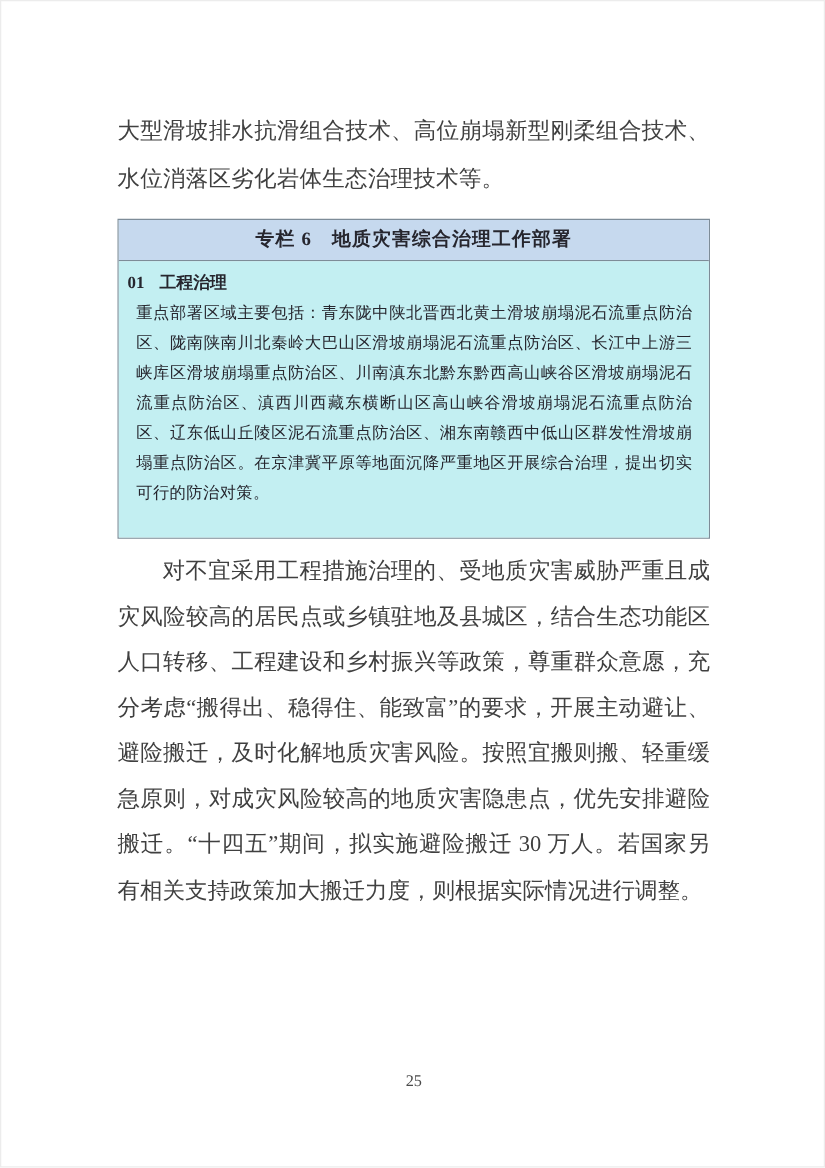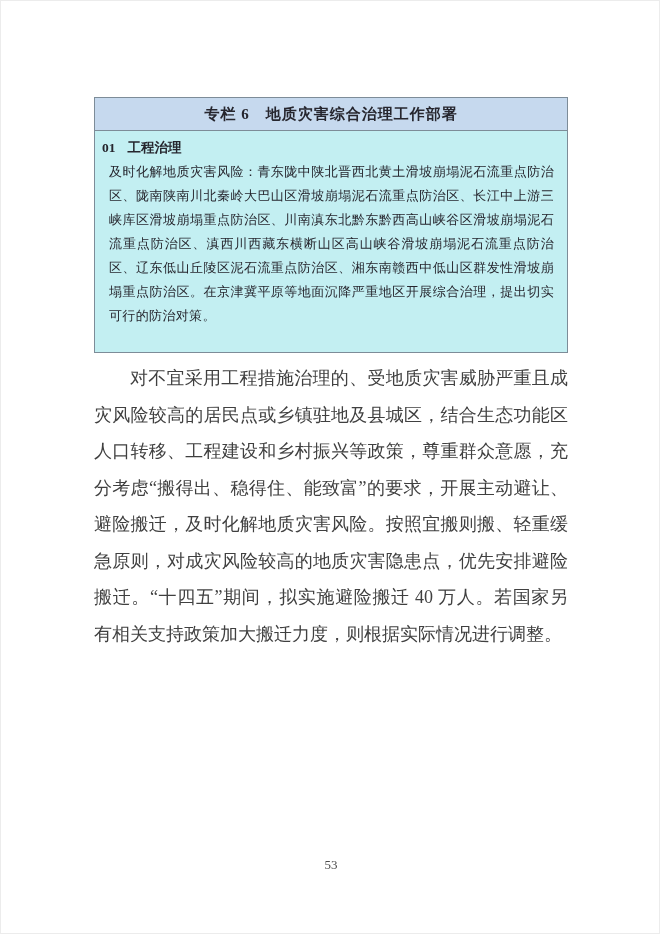--- a/index.html
+++ b/index.html
@@ -92,28 +92,29 @@
     text-align:center;
     font-size:13px;
     color:var(--pagenum);
   }
 </style>
 </head>
 <body>
 
 <div class="page">
 
+  <p class="intro">大型滑坡排水抗滑组合技术、高位崩塌新型刚柔组合技术、水位消落区劣化岩体生态治理技术等。</p>
 
   <div class="panel">
     <div class="panel-header">专栏 6　地质灾害综合治理工作部署</div>
     <div class="panel-body">
       <div class="panel-item-row">
         <span class="item-no">01</span><span>工程治理</span>
       </div>
-      <p class="panel-paragraph">及时化解地质灾害风险：青东陇中陕北晋西北黄土滑坡崩塌泥石流重点防治区、陇南陕南川北秦岭大巴山区滑坡崩塌泥石流重点防治区、长江中上游三峡库区滑坡崩塌重点防治区、川南滇东北黔东黔西高山峡谷区滑坡崩塌泥石流重点防治区、滇西川西藏东横断山区高山峡谷滑坡崩塌泥石流重点防治区、辽东低山丘陵区泥石流重点防治区、湘东南赣西中低山区群发性滑坡崩塌重点防治区。在京津冀平原等地面沉降严重地区开展综合治理，提出切实可行的防治对策。</p>
+      <p class="panel-paragraph">重点部署区域主要包括：青东陇中陕北晋西北黄土滑坡崩塌泥石流重点防治区、陇南陕南川北秦岭大巴山区滑坡崩塌泥石流重点防治区、长江中上游三峡库区滑坡崩塌重点防治区、川南滇东北黔东黔西高山峡谷区滑坡崩塌泥石流重点防治区、滇西川西藏东横断山区高山峡谷滑坡崩塌泥石流重点防治区、辽东低山丘陵区泥石流重点防治区、湘东南赣西中低山区群发性滑坡崩塌重点防治区。在京津冀平原等地面沉降严重地区开展综合治理，提出切实可行的防治对策。</p>
     </div>
   </div>
 
 
-  <p class="main-paragraph">对不宜采用工程措施治理的、受地质灾害威胁严重且成灾风险较高的居民点或乡镇驻地及县城区，结合生态功能区人口转移、工程建设和乡村振兴等政策，尊重群众意愿，充分考虑“搬得出、稳得住、能致富”的要求，开展主动避让、避险搬迁，及时化解地质灾害风险。按照宜搬则搬、轻重缓急原则，对成灾风险较高的地质灾害隐患点，优先安排避险搬迁。“十四五”期间，拟实施避险搬迁 40 万人。若国家另有相关支持政策加大搬迁力度，则根据实际情况进行调整。</p>
+  <p class="main-paragraph">对不宜采用工程措施治理的、受地质灾害威胁严重且成灾风险较高的居民点或乡镇驻地及县城区，结合生态功能区人口转移、工程建设和乡村振兴等政策，尊重群众意愿，充分考虑“搬得出、稳得住、能致富”的要求，开展主动避让、避险搬迁，及时化解地质灾害风险。按照宜搬则搬、轻重缓急原则，对成灾风险较高的地质灾害隐患点，优先安排避险搬迁。“十四五”期间，拟实施避险搬迁 30 万人。若国家另有相关支持政策加大搬迁力度，则根据实际情况进行调整。</p>
 
-  <div class="page-number">53</div>
+  <div class="page-number">25</div>
 </div>
 
 </body></html>

